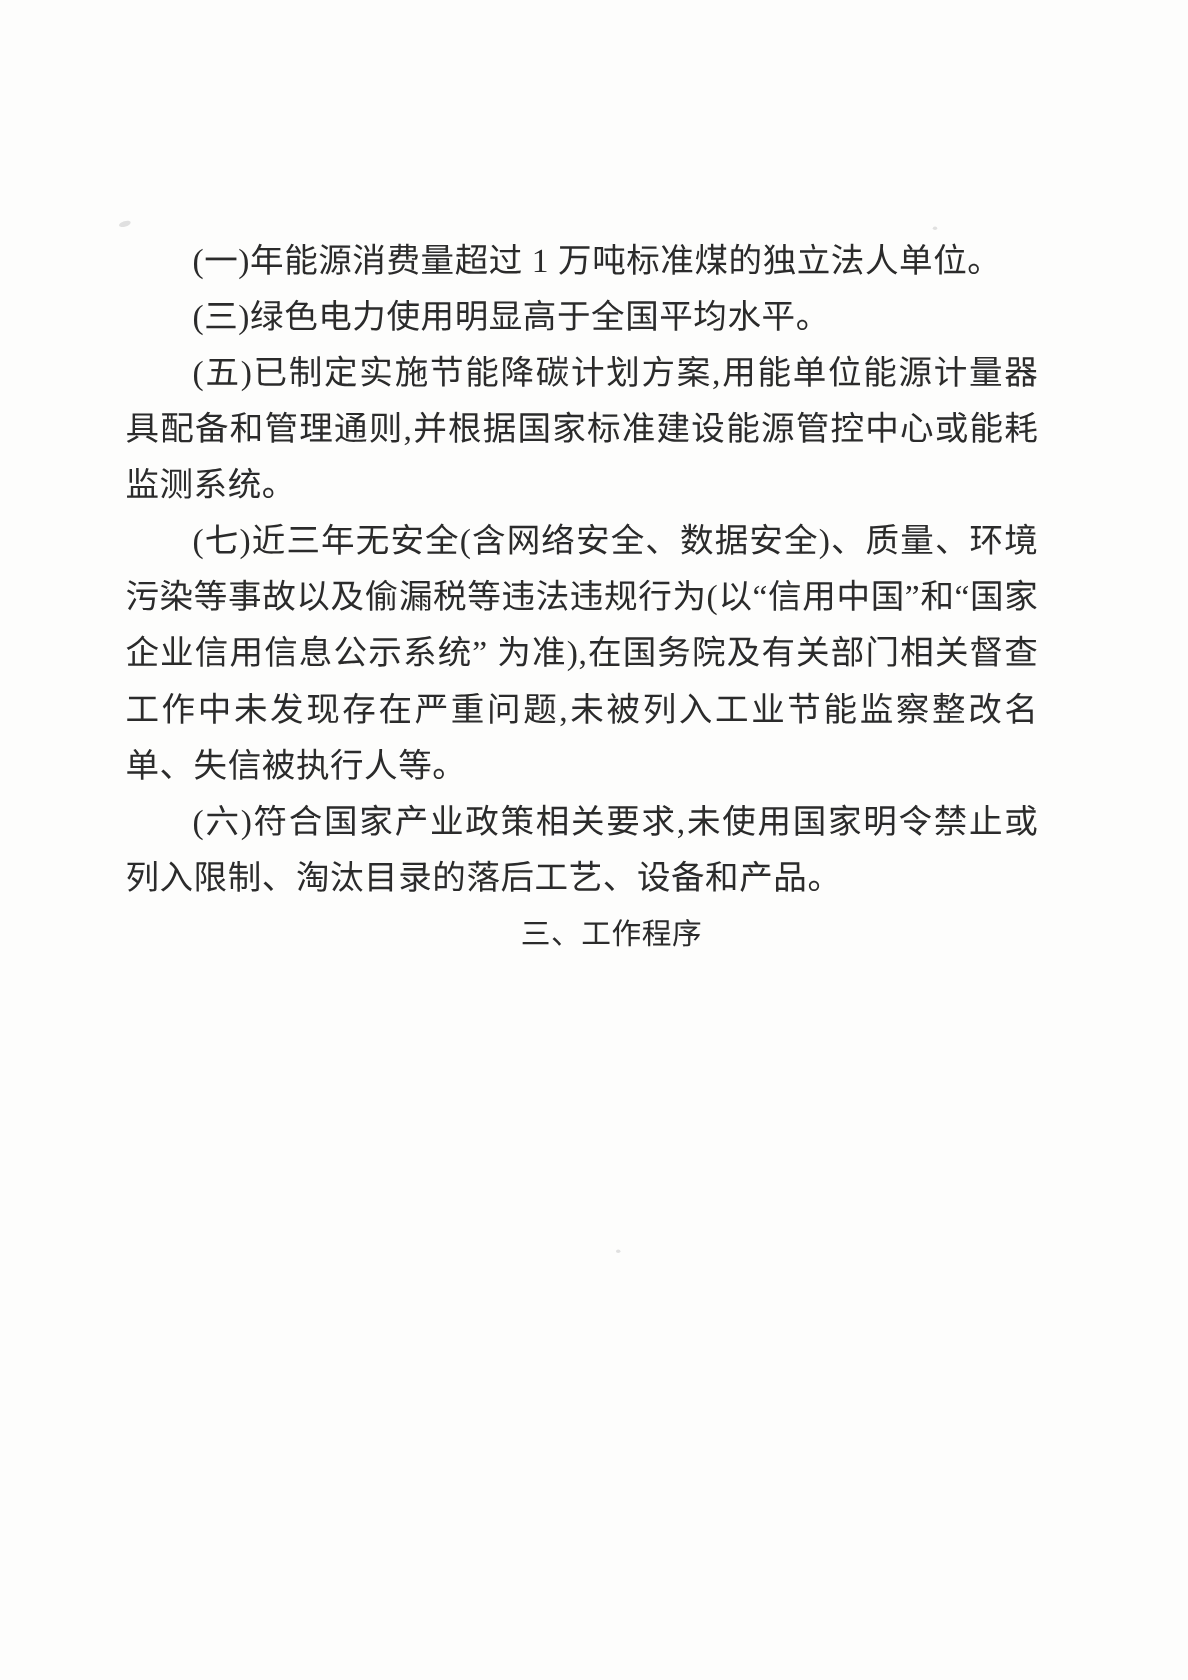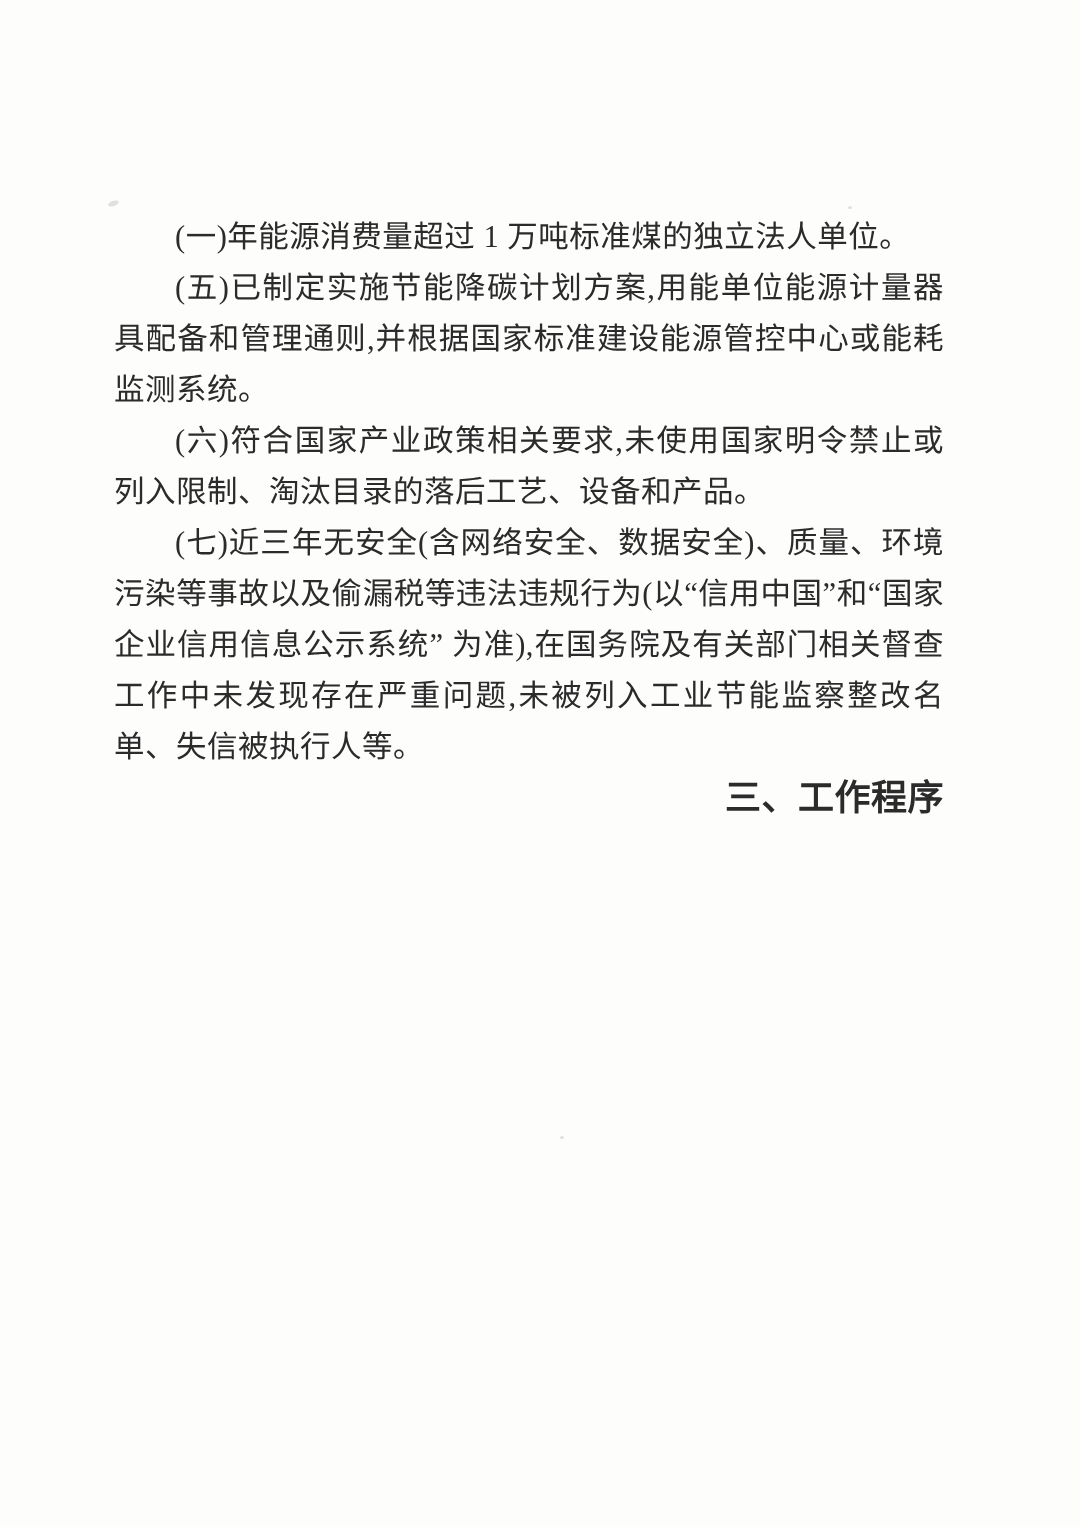--- a/index.html
+++ b/index.html
@@ -30,24 +30,24 @@
   .content p {
     margin: 0;
     padding: 0;
     text-indent: 2em;
     font-weight: 400;
   }
   .content h2.heading {
     margin: 0;
     padding: 0;
     text-indent: 2em;
-    font-size: 36px;
+    font-size: 27px;
     line-height: 51px;
-    font-weight: 700;
-    text-align: right;
+    font-weight: 400;
+    text-align: center;
   }
   
   .speck {
     position: absolute;
     background: #c8c8c8;
     border-radius: 50%;
     opacity: 0.55;
   }
   .speck-1 { left: 108px; top: 201px; width: 11px; height: 5px; transform: rotate(-18deg); }
   .speck-2 { left: 848px; top: 206px; width: 4px; height: 3px; }
@@ -56,18 +56,19 @@
 </head>
 <body>
 
 <div class="page">
   <span class="speck speck-1"></span>
   <span class="speck speck-2"></span>
   <span class="speck speck-3"></span>
 
   <main class="content">
     <p>(一)年能源消费量超过 1 万吨标准煤的独立法人单位。</p>
+    <p>(三)绿色电力使用明显高于全国平均水平。</p>
     <p>(五)已制定实施节能降碳计划方案,用能单位能源计量器具配备和管理通则,并根据国家标准建设能源管控中心或能耗监测系统。</p>
+    <p>(七)近三年无安全(含网络安全、数据安全)、质量、环境污染等事故以及偷漏税等违法违规行为(以“信用中国”和“国家企业信用信息公示系统” 为准),在国务院及有关部门相关督查工作中未发现存在严重问题,未被列入工业节能监察整改名单、失信被执行人等。</p>
     <p>(六)符合国家产业政策相关要求,未使用国家明令禁止或列入限制、淘汰目录的落后工艺、设备和产品。</p>
-    <p>(七)近三年无安全(含网络安全、数据安全)、质量、环境污染等事故以及偷漏税等违法违规行为(以“信用中国”和“国家企业信用信息公示系统” 为准),在国务院及有关部门相关督查工作中未发现存在严重问题,未被列入工业节能监察整改名单、失信被执行人等。</p>
     <h2 class="heading">三、工作程序</h2>
   </main>
 </div>
 
 </body></html>

